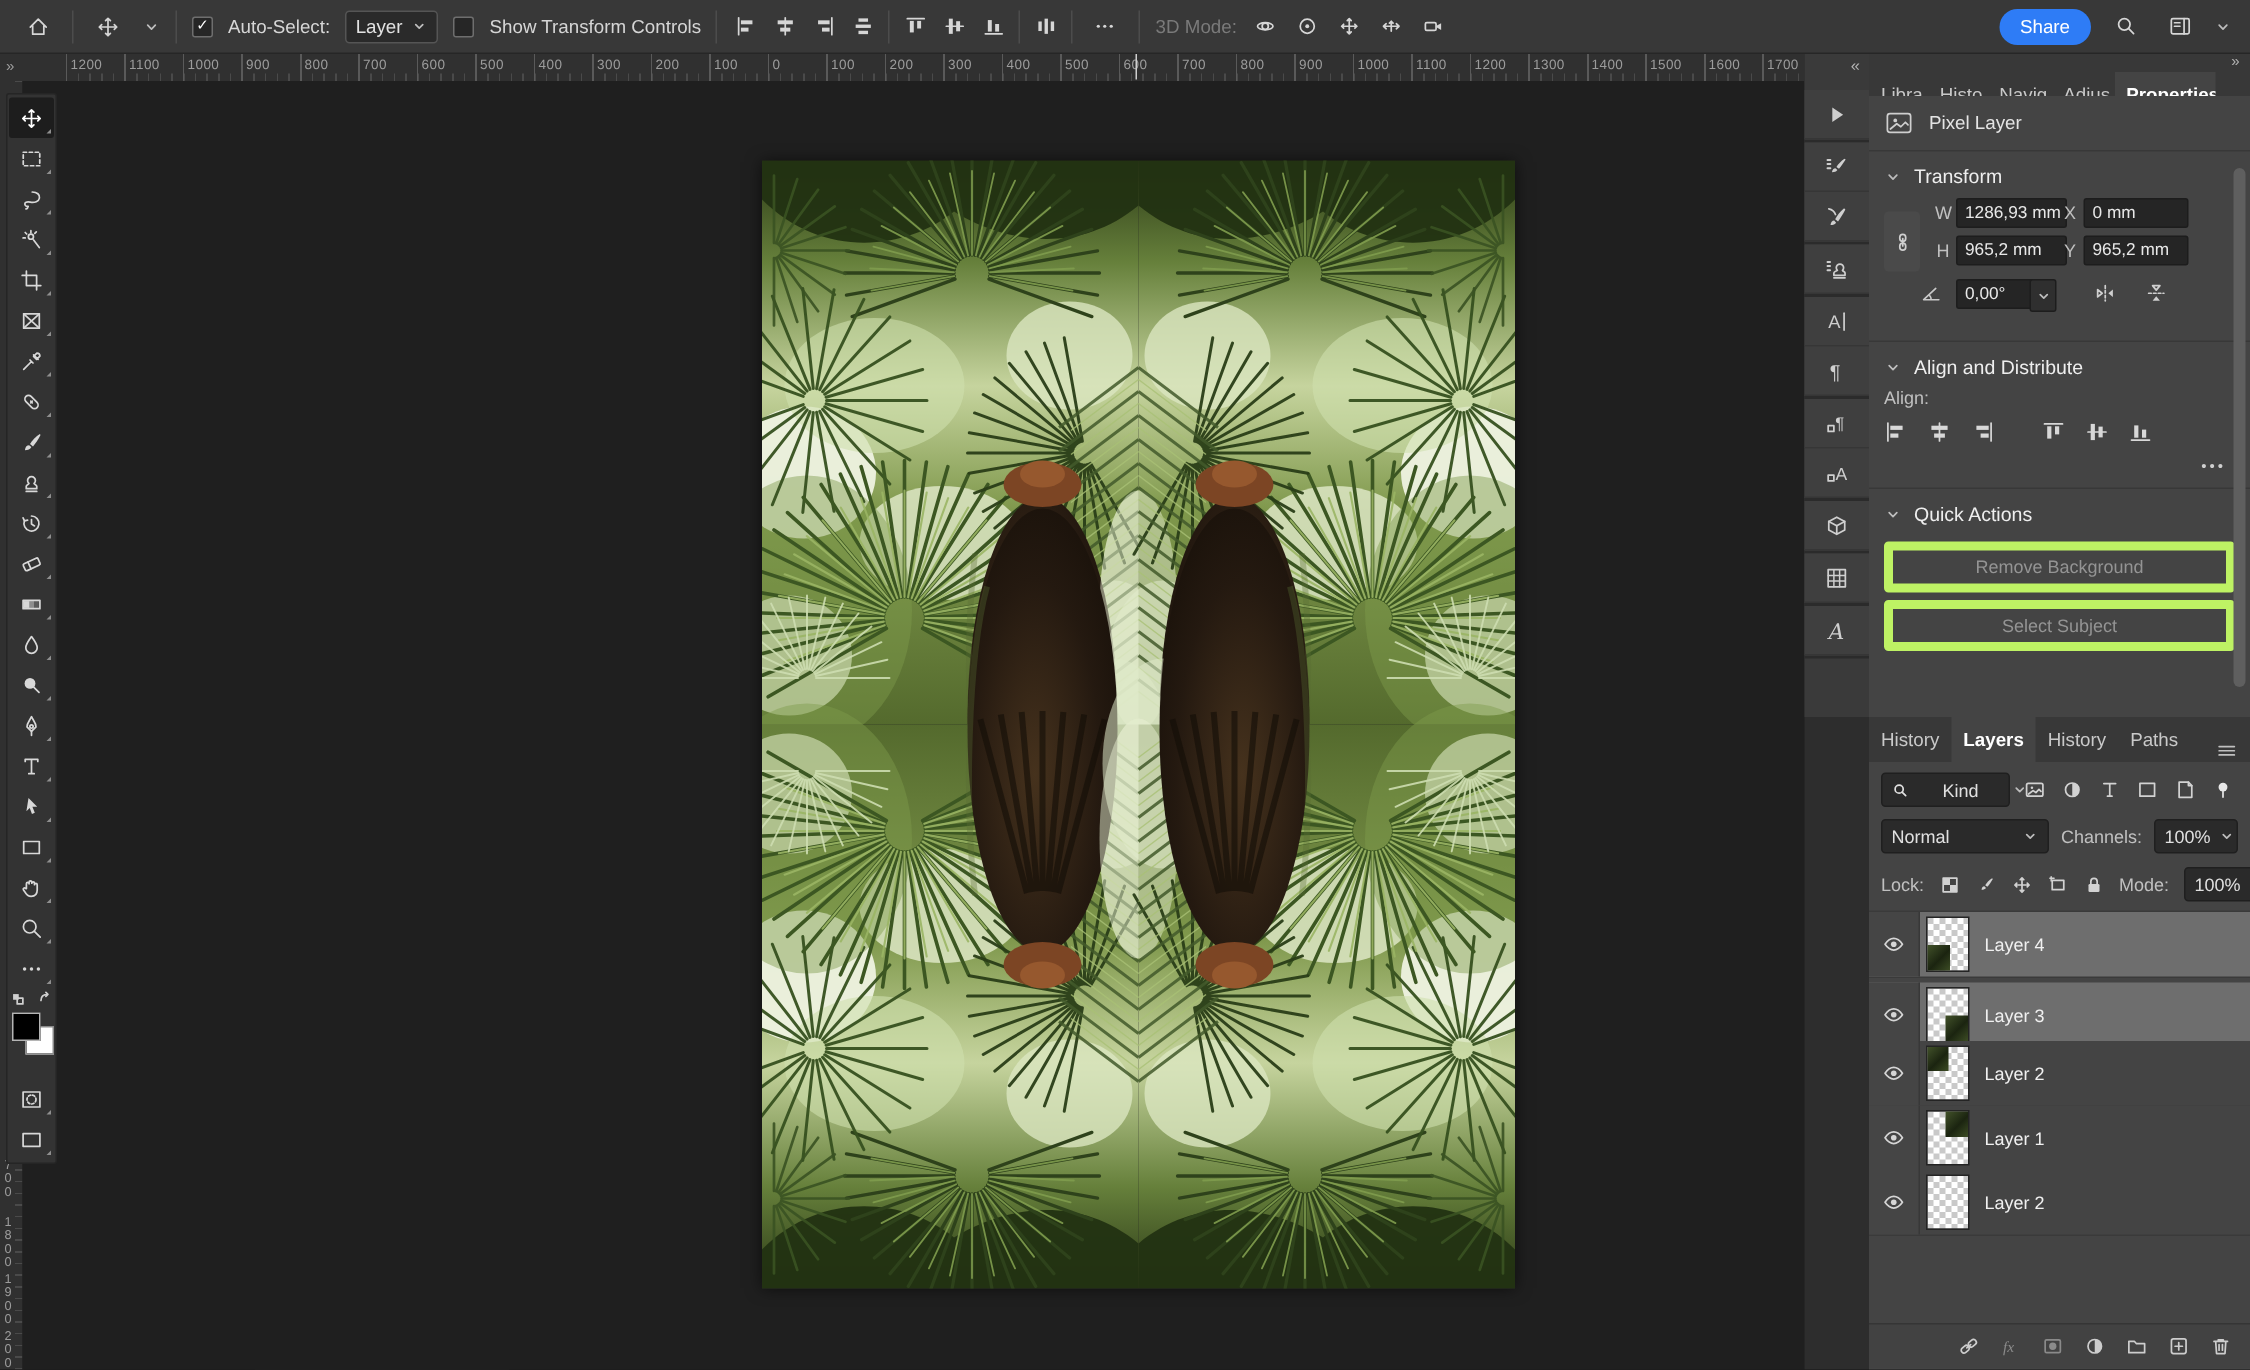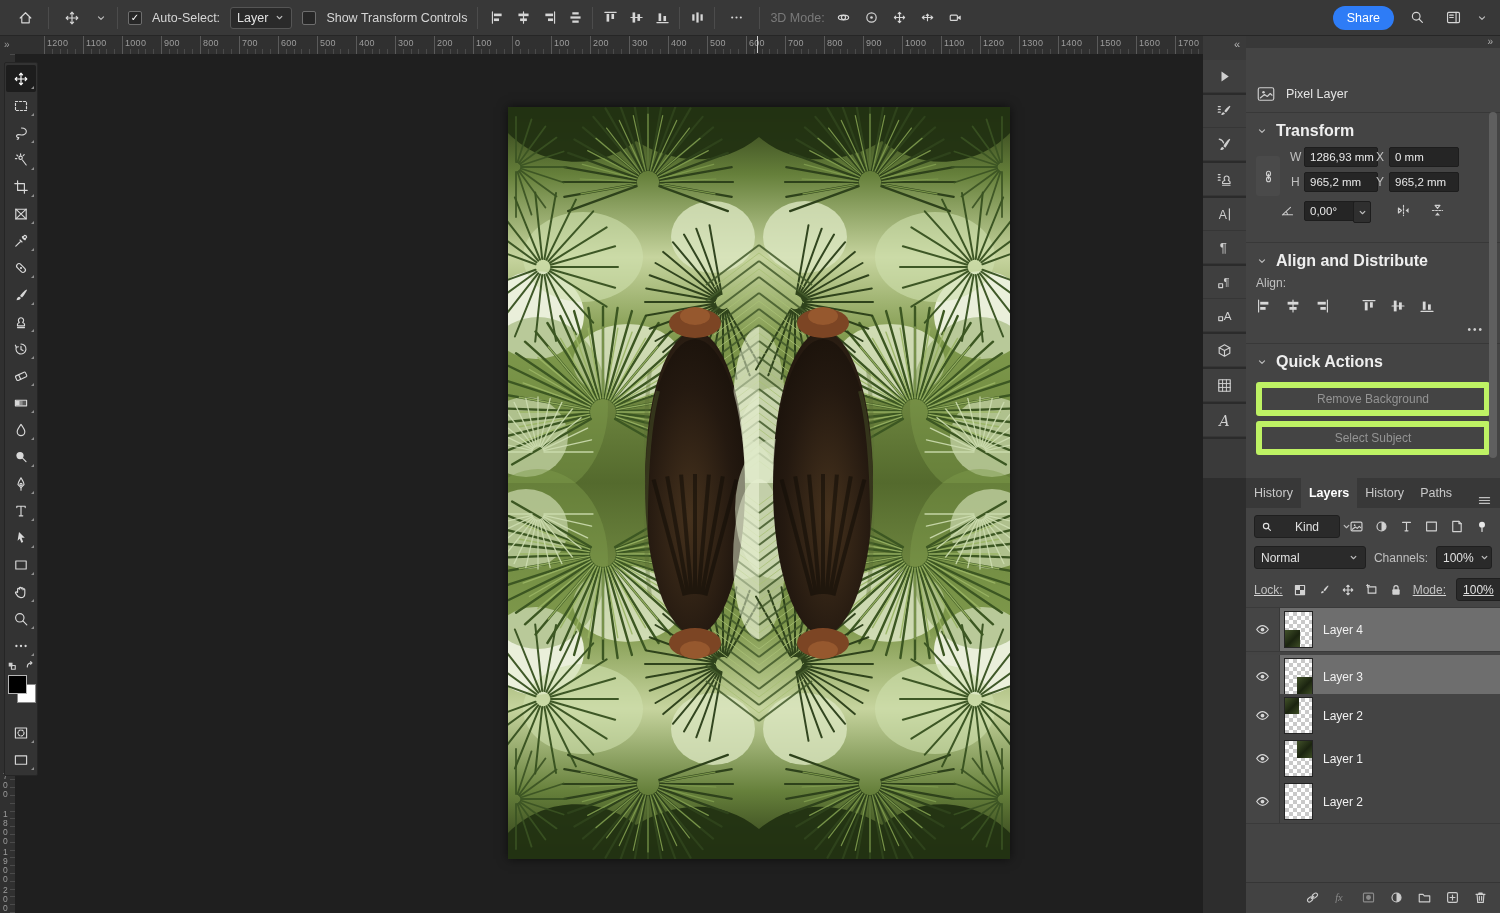--- a/index.html
+++ b/index.html
@@ -61,21 +61,21 @@
   #rightcol{left:1246px;top:36px;width:254px;height:877px;background:#444444;}
   .topstrip{position:absolute;left:0;top:0;width:254px;height:12px;background:#383838;}
   .topstrip .cc{position:absolute;right:8px;top:0px;color:#b0b0b0;font-size:10px;letter-spacing:-1px;}
   .tabbar{position:absolute;left:0;width:254px;height:30px;background:#383838;display:flex;align-items:flex-end;}
   .tab{height:30px;display:flex;align-items:center;padding:0 8px;font-size:12.5px;color:#c9c9c9;
        max-width:37px;overflow:hidden;white-space:nowrap;}
   .tab.active{background:#444444;color:#ffffff;font-weight:bold;max-width:none;}
   .tab-menu{margin-left:auto;color:#c0c0c0;padding-right:8px;}
   .pcontent{position:absolute;left:0;width:254px;background:#444444;}
   .sec-divider{height:1px;background:#383838;margin:0;}
-  .sec-head{display:flex;align-items:center;gap:8px;padding:9px 10px 6px 10px;color:#eeeeee;font-weight:bold;font-size:16px;}
+  .sec-head{display:flex;align-items:center;gap:8px;padding:9px 10px 6px 10px;color:#eeeeee;font-weight:normal;font-size:13px;}
   .chev{color:#bdbdbd;}
   .plabel{color:#c0c0c0;font-size:12px;}
   .field{background:#252525;border:1px solid #1d1d1d;border-radius:2px;height:18px;color:#e8e8e8;
          font-size:11.5px;display:flex;align-items:center;padding:0 5px;overflow:hidden;white-space:nowrap;}
   .qbtn{border:6px solid #bef264;border-radius:3px;height:22px;display:flex;align-items:center;justify-content:center;
         color:#949494;font-size:12px;margin:5px 10px;}
   
   .combo{display:flex;align-items:center;gap:5px;background:#2a2a2a;border:1px solid #1f1f1f;border-radius:3px;height:21px;padding:0 6px;color:#e0e0e0;font-size:12px;}
   .lrow{position:absolute;left:0;width:254px;height:43px;display:flex;align-items:center;border-bottom:1px solid #3a3a3a;background:#444444;}
   .lrow.sel{background:#6e6e6e;}
@@ -555,21 +555,33 @@
           </div>
         </div>
     </div>
   </div>
 
   <div id="rightcol" class="abs">
     <div class="topstrip">
       <span class="cc">»</span>
     </div>
 
-    <div class="pcontent" style="top:40px;height:400px;">
+    <div class="tabbar" style="top:12px;" id="props-tabbar">
+        <span class="tab">Libra</span>
+        <span class="tab">Histo</span>
+        <span class="tab">Navig</span>
+        <span class="tab">Adjus</span>
+        <span class="tab active">Properties</span>
+        <span class="tab-menu">
+          <svg class="ic" width="15" height="15" viewBox="0 0 16 16" style="fill:none;stroke:currentColor;stroke-width:1.15;stroke-linecap:round;stroke-linejoin:round;">
+            <path d="M2.6 5 H13.4 M2.6 8 H13.4 M2.6 11 H13.4"></path>
+          </svg>
+        </span>
+      </div>
+    <div class="pcontent" style="top:28px;height:400px;">
       <div class="row" style="padding:8px 10px;gap:10px;">
         <span id="ic-pixellayer" style="color:#cfcfcf;">
             <svg class="ic" width="20" height="20" viewBox="0 0 16 16" style="fill:none;stroke:currentColor;stroke-width:1.15;stroke-linecap:round;stroke-linejoin:round;">
               <rect x="1.8" y="3" width="12.4" height="10" rx="1.4"></rect>
               <circle cx="6" cy="6.6" r="1" fill="currentColor" stroke="none"></circle>
               <path d="M3.4 11.2 L6.8 8.4 L9 10 L11.4 7.6 L12.8 9"></path>
             </svg>
           </span>
         <span style="color:#e4e4e4;">Pixel Layer</span>
       </div>
@@ -773,21 +785,21 @@
         <span class="plabel">Channels:</span>
         <span class="combo" style="width:42px;">
           <span>100%</span>
           <span class="cd" style="margin-left:auto;color:#bdbdbd;" id="ic-chev10">
               <svg class="ic" width="11" height="11" viewBox="0 0 16 16" style="fill:none;stroke:currentColor;stroke-width:1.15;stroke-linecap:round;stroke-linejoin:round;">
                 <path d="M4.6 6.4 L8 9.8 L11.4 6.4"></path>
               </svg>
             </span>
         </span>
       </div>
-      <div class="row" style="padding:5px 8px 6px 8px;gap:10px;border-bottom:1px solid #3a3a3a;text-decoration:underline;">
+      <div class="row" style="padding:5px 8px 6px 8px;gap:10px;border-bottom:1px solid #3a3a3a;">
         <span class="plabel">Lock:</span>
         <span class="row" id="lock-icons" style="gap:10px;color:#d2d2d2;">
             <span>
               <svg class="ic" width="14" height="14" viewBox="0 0 16 16" style="fill:none;stroke:currentColor;stroke-width:1.15;stroke-linecap:round;stroke-linejoin:round;">
                 <rect x="2.8" y="2.8" width="10.4" height="10.4"></rect>
                 <rect x="2.8" y="2.8" width="5.2" height="5.2" fill="currentColor" stroke="none"></rect>
                 <rect x="8" y="8" width="5.2" height="5.2" fill="currentColor" stroke="none"></rect>
               </svg>
             </span>
             <span>

